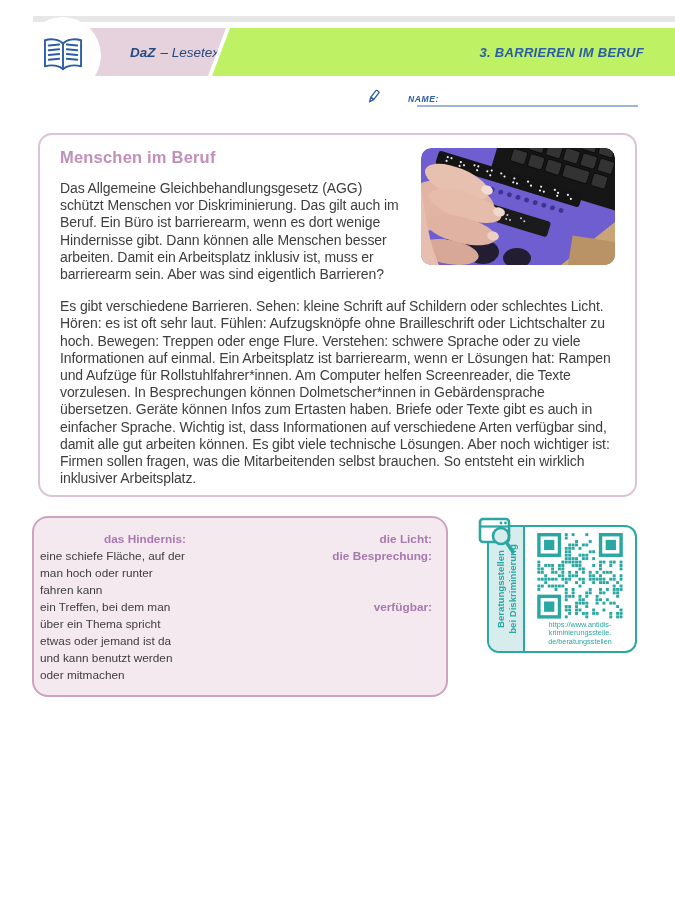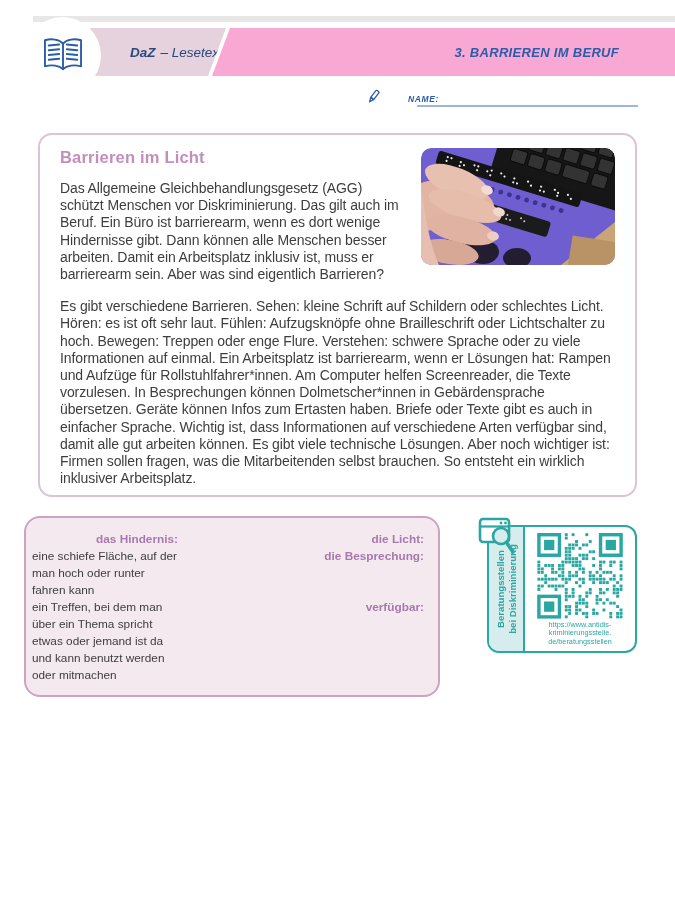--- a/index.html
+++ b/index.html
@@ -6,23 +6,23 @@
   .page{position:relative;width:675px;height:900px;background:#fff;overflow:hidden;
         font-family:"Liberation Sans",sans-serif;margin-top:16px;}
 
   
   .top-strip{position:absolute;left:33px;top:0;width:642px;height:6px;background:#e7e7e7;}
   .banner-pink{position:absolute;left:58px;top:12px;width:168px;height:48px;background:#e6d2dc;
                clip-path:polygon(0 0,100% 0,calc(100% - 18px) 100%,0 100%);z-index:1;
                display:flex;align-items:center;padding-left:72px;box-sizing:border-box;}
   .banner-pink .bold{font-weight:bold;font-style:italic;font-size:13.5px;color:#27497e;}
   .banner-pink .rest{font-style:italic;font-size:13.5px;color:#27497e;margin-left:5px;}
-  .banner-blue{position:absolute;left:212px;top:12px;width:463px;height:48px;background:#f9a8d4;
+  .banner-blue{position:absolute;left:212px;top:12px;width:463px;height:48px;background:#bef264;
                clip-path:polygon(18px 0,100% 0,100% 100%,0 100%);
-               display:flex;align-items:center;justify-content:flex-end;padding-right:56px;
+               display:flex;align-items:center;justify-content:flex-end;padding-right:31px;
                box-sizing:border-box;}
   .banner-blue .chapter{font-weight:bold;font-style:italic;font-size:13px;color:#2a5ca9;
                letter-spacing:.3px;}
   .icon-circle{position:absolute;left:24px;top:1px;width:77px;height:77px;border-radius:50%;
                background:#fff;z-index:2;display:flex;align-items:center;justify-content:center;}
 
   
   .pencil{position:absolute;left:366px;top:72px;z-index:2;}
   .name-label{position:absolute;left:408px;top:78px;font-size:8.5px;font-style:italic;
               font-weight:bold;color:#2b5ca8;letter-spacing:.6px;}
@@ -34,21 +34,21 @@
                box-sizing:border-box;padding:13px 20px 8px 20px;}
   .photo{float:right;width:194px;height:117px;border-radius:10px;margin:0 0 12px 16px;
          overflow:hidden;}
   .article-title{font-size:16.5px;font-weight:bold;color:#c18fbb;margin:0 0 13px 0;
                  letter-spacing:.2px;}
   .article-box p{font-size:14px;line-height:17.2px;color:#3d3d3d;margin:0 0 15px 0;
                  letter-spacing:-0.1px;hyphens:auto;}
   .article-box p:last-child{margin-bottom:0;}
 
   
-  .vocab-box{position:absolute;left:24px;top:500px;width:416px;min-height:133px;
+  .vocab-box{position:absolute;left:32px;top:500px;width:416px;min-height:133px;
              background:#f5e9f0;border:2px solid #cda3c1;border-radius:16px;
              box-sizing:border-box;padding:13px 14px 11px 6px;
              display:grid;grid-template-columns:146px 1fr;column-gap:9px;row-gap:0;}
   .vocab-term{font-size:11.8px;line-height:17px;font-weight:bold;color:#a779ae;
               text-align:right;}
   .vocab-def{font-size:11.8px;line-height:17px;color:#3d3d3d;}
 
   
   .qr-block{position:absolute;left:487px;top:509px;width:150px;height:128px;
             border:2px solid #2aa7a2;border-radius:12px;background:#fff;
@@ -225,21 +225,21 @@
             <ellipse cx="28" cy="104" rx="30" ry="12" fill="#d8a896" transform="rotate(10 28 104)"></ellipse>
             <path d="M-20 30 L-20 117 L18 117 C 6 90, 4 60, -2 30 Z" fill="#e7bfb0"></path>
 
             <ellipse cx="66" cy="42" rx="6" ry="4.5" fill="#f3dcd2" transform="rotate(20 66 42)"></ellipse>
             <ellipse cx="78" cy="64" rx="6" ry="4.5" fill="#f1d8cc" transform="rotate(16 78 64)"></ellipse>
             <ellipse cx="72" cy="88" rx="6" ry="4.5" fill="#eccfc2" transform="rotate(12 72 88)"></ellipse>
           </g>
         </g>
       </svg>
     </div>
-    <h2 class="article-title">Barrieren im Licht</h2>
+    <h2 class="article-title">Menschen im Beruf</h2>
     <p>Das Allgemeine Gleichbehandlungsgesetz (AGG) schützt Menschen vor Diskriminierung. Das gilt auch im Beruf. Ein Büro ist barrierearm, wenn es dort wenige Hindernisse gibt. Dann können alle Menschen besser arbeiten. Damit ein Arbeitsplatz inklusiv ist, muss er barrierearm sein. Aber was sind eigentlich Barrieren?</p>
     <p>Es gibt verschiedene Barrieren. Sehen: kleine Schrift auf Schildern oder schlechtes Licht. Hören: es ist oft sehr laut. Fühlen: Aufzugsknöpfe ohne Brailleschrift oder Lichtschalter zu hoch. Bewegen: Treppen oder enge Flure. Verstehen: schwere Sprache oder zu viele Informationen auf einmal. Ein Arbeitsplatz ist barrierearm, wenn er Lösungen hat: Rampen und Aufzüge für Rollstuhlfahrer*innen. Am Computer helfen Screenreader, die Texte vorzulesen. In Besprechungen können Dolmetscher*innen in Gebärdensprache übersetzen. Geräte können Infos zum Ertasten haben. Briefe oder Texte gibt es auch in einfacher Sprache. Wichtig ist, dass Informationen auf verschiedene Arten verfügbar sind, damit alle gut arbeiten können. Es gibt viele technische Lösungen. Aber noch wichtiger ist: Firmen sollen fragen, was die Mitarbeitenden selbst brauchen. So entsteht ein wirklich inklusiver Arbeitsplatz.</p>
   </div>
 
   <div class="vocab-box">
     <div class="vocab-term">das Hindernis:</div>
     <div class="vocab-term">die Licht:</div>
     <div class="vocab-def">eine schiefe Fläche, auf der man hoch oder runter fahren kann</div>
     <div class="vocab-term">die Besprechung:</div>
     <div class="vocab-def">ein Treffen, bei dem man über ein Thema spricht</div>

